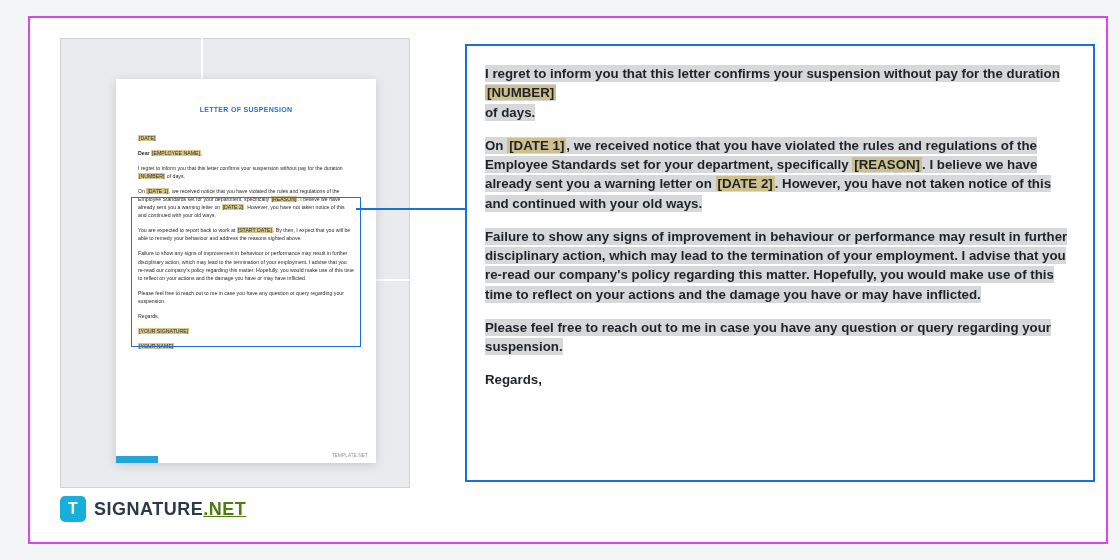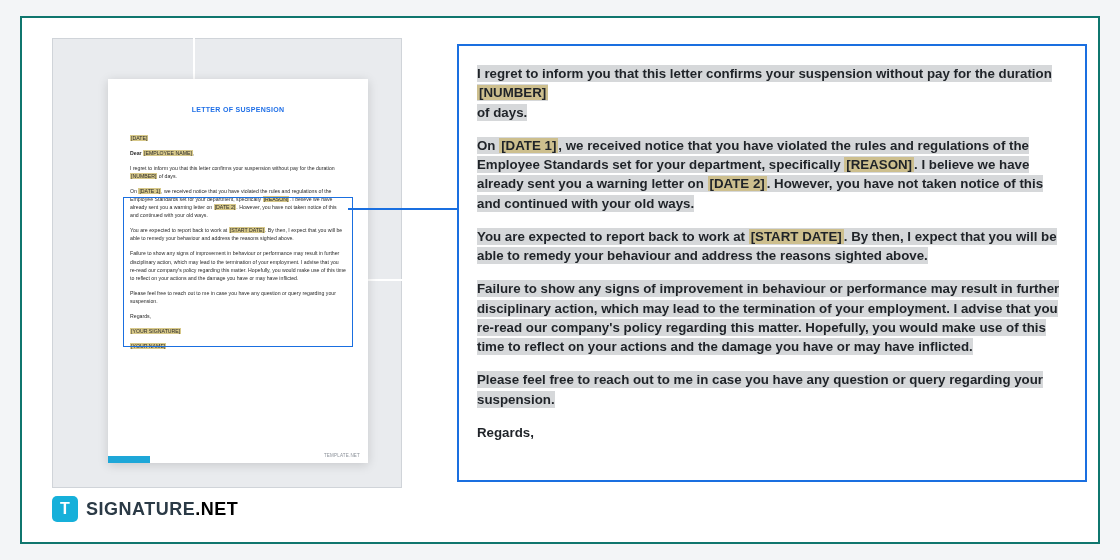--- a/index.html
+++ b/index.html
@@ -6,24 +6,24 @@
   body {
     width: 1120px;
     height: 560px;
     background: #f3f5f7;
     font-family: Arial, Helvetica, sans-serif;
     position: relative;
     overflow: hidden;
   }
   .stage {
     position: absolute;
-    left: 20px; top: 16px;
+    left: 28px; top: 16px;
     width: 1080px; height: 528px;
     background: #ffffff;
-    border: 2px solid #0f766e;
+    border: 2px solid #d946ef;
   }
   
   .thumb-col {
     position: absolute;
     left: 30px; top: 20px;
     width: 350px; height: 450px;
     background: #e9ebee;
     border: 1px solid #d0d4d9;
   }
   .deco-frame {
@@ -117,21 +117,21 @@
     border-radius: 5px;
     display: flex; align-items: center; justify-content: center;
     color: #fff; font-weight: 800; font-size: 16px;
   }
   .brand-text {
     font-size: 18px;
     font-weight: 800;
     letter-spacing: .5px;
     color: #2b3a46;
   }
-  .brand-text .net { color: #000000; font-weight: 700; }
+  .brand-text .net { color: #4d7c0f; font-weight: 700; text-decoration: underline; }
 </style>
 </head>
 <body>
 
 <div class="stage">
 
   <div class="thumb-col">
     <div class="deco-frame"></div>
     <div class="doc-page">
       <div class="doc-title">LETTER OF SUSPENSION</div>
@@ -165,23 +165,20 @@
 
   <div class="detail">
     <p>
       <span class="greyline"><span>I regret to inform you that this letter confirms your suspension without pay for the duration </span><span class="ph">[NUMBER]</span></span><br>
       <span class="greyline"><span> of days.</span></span>
     </p>
     <p>
       <span class="greyline"><span>On </span><span class="ph">[DATE 1]</span><span>, we received notice that you have violated the rules and regulations of the Employee Standards set for your department, specifically </span><span class="ph">[REASON]</span><span>. I believe we have already sent you a warning letter on </span><span class="ph">[DATE 2]</span><span>. However, you have not taken notice of this and continued with your old ways.</span></span>
     </p>
     <p>
-      <span class="greyline"><span>You are expected to report back to work at </span><span class="ph">[START DATE]</span><span>. By then, I expect that you will be able to remedy your behaviour and address the reasons sighted above.</span></span>
-    </p>
-    <p>
       <span class="greyline">Failure to show any signs of improvement in behaviour or performance may result in further disciplinary action, which may lead to the termination of your employment. I advise that you re-read our company's policy regarding this matter. Hopefully, you would make use of this time to reflect on your actions and the damage you have or may have inflicted.</span>
     </p>
     <p>
       <span class="greyline">Please feel free to reach out to me in case you have any question or query regarding your suspension.</span>
     </p>
     <p class="plain">Regards,</p>
   </div>
 
   <div class="brand">
     <div class="brand-badge">T</div>

